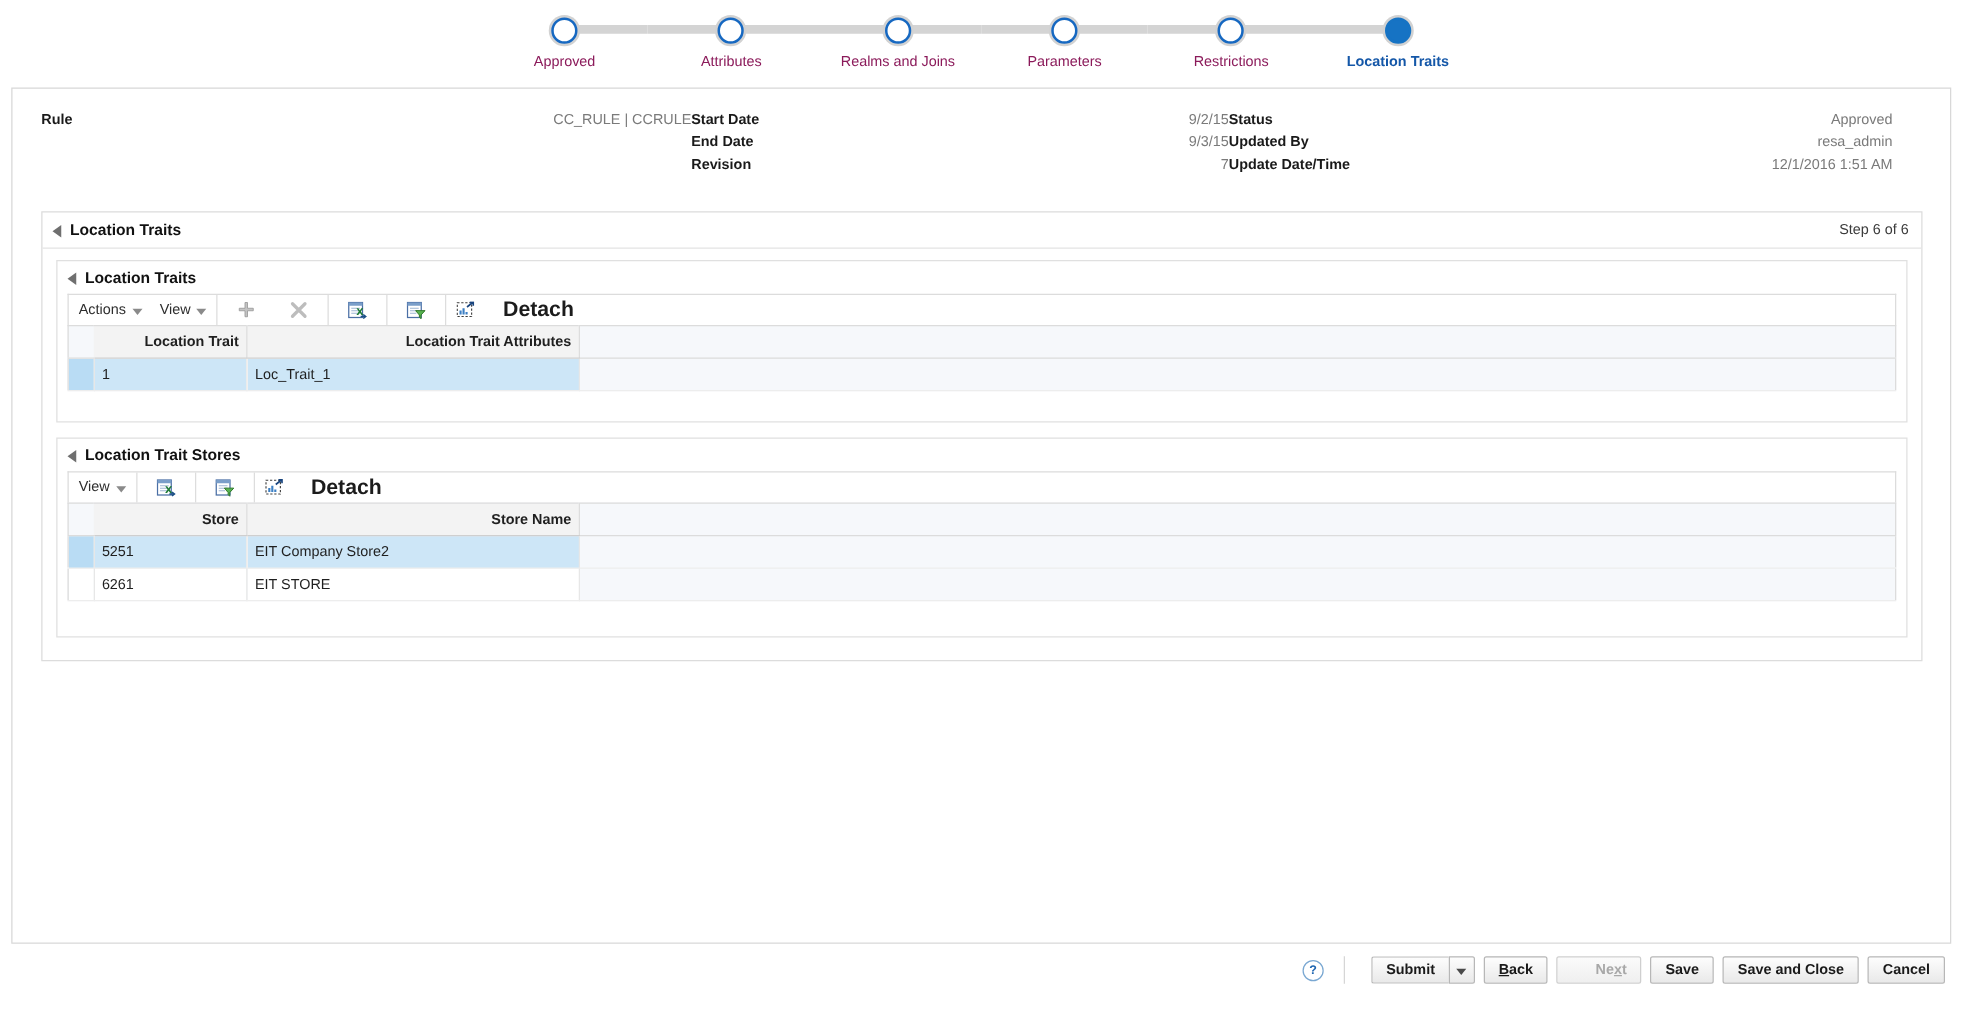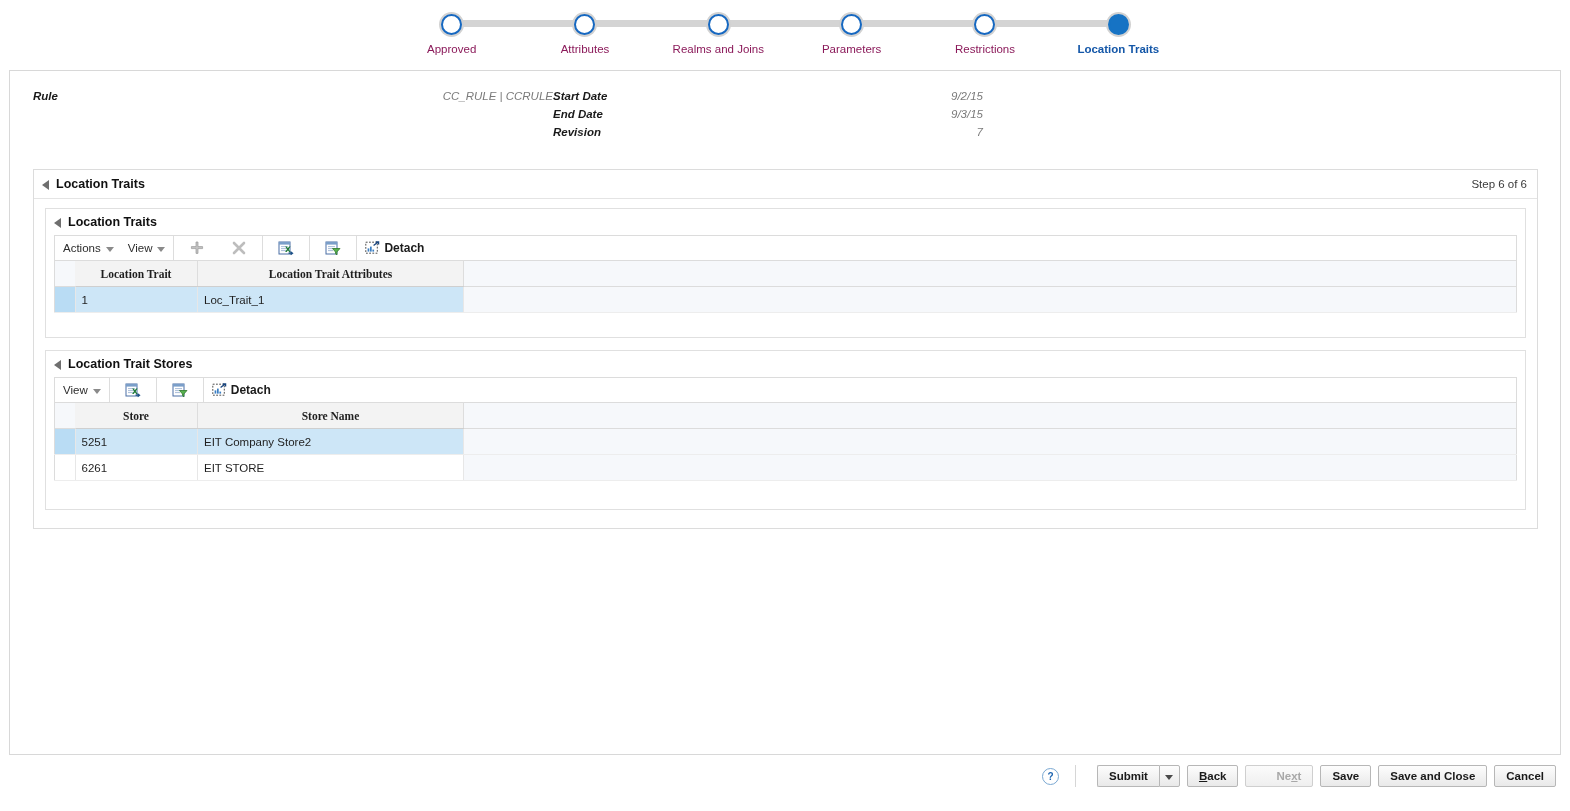--- a/index.html
+++ b/index.html
@@ -89,21 +89,20 @@
   .rule-header {
     position: absolute;
     left: 23px; top: 16px;
     width: 1505px;
     height: 62px;
     display: flex;
   }
   .hdr-col {
     display: flex;
     flex-direction: column;
-    font-style: italic;
   }
   .hdr-col.c1 { width: 520px; }
   .hdr-col.c2 { width: 430px; }
   .hdr-col.c3 { width: 555px; }
   .hdr-row {
     height: 18px;
     line-height: 18px;
     display: flex;
     justify-content: space-between;
     font-size: 11.5px;
@@ -227,23 +226,23 @@
   .tb-btn {
     height: 100%;
     min-width: 30px;
     display: flex;
     align-items: center;
     justify-content: center;
     padding: 0 6px;
     cursor: default;
   }
   .tb-btn.with-text {
-    gap: 4px;
+    gap: 22px;
     padding: 0 10px 0 6px;
-    font-size: 12px;
+    font-size: 17px;
     font-weight: bold;
     color: #1c1c1c;
   }
   .ic { display: inline-block; line-height: 0; }
 
   
   table.grid {
     border-collapse: collapse;
     width: 100%;
     table-layout: fixed;
@@ -251,25 +250,24 @@
     border: 1px solid #dcdcdc;
     font-size: 11.5px;
   }
   table.grid th {
     background: #f3f3f3;
     border-right: 1px solid #dddddd;
     border-bottom: 1px solid #cfcfcf;
     font-weight: bold;
     font-size: 11.5px;
     color: #1f1f1f;
-    text-align: center;
+    text-align: right;
     padding: 4px 6px;
     height: 17px;
     white-space: nowrap;
-    font-family: Liberation Serif, serif;
   }
   table.grid th.handle {
     width: 20px;
     background: #f3f3f3;
     padding: 0;
   }
   table.grid td {
     border-right: 1px solid #e7e7e7;
     border-bottom: 1px solid #ededed;
     padding: 4px 6px;
@@ -393,20 +391,34 @@
             <span class="hdr-label">Start Date</span>
             <span class="hdr-value">9/2/15</span>
           </div>
           <div class="hdr-row">
             <span class="hdr-label">End Date</span>
             <span class="hdr-value">9/3/15</span>
           </div>
           <div class="hdr-row">
             <span class="hdr-label">Revision</span>
             <span class="hdr-value">7</span>
+          </div>
+        </div>
+      <div class="hdr-col c3" id="hdr-c3">
+          <div class="hdr-row">
+            <span class="hdr-label">Status</span>
+            <span class="hdr-value">Approved</span>
+          </div>
+          <div class="hdr-row">
+            <span class="hdr-label">Updated By</span>
+            <span class="hdr-value">resa_admin</span>
+          </div>
+          <div class="hdr-row">
+            <span class="hdr-label">Update Date/Time</span>
+            <span class="hdr-value">12/1/2016 1:51 AM</span>
           </div>
         </div>
     </div>
 
     <div class="panel1">
       <div class="panel1-head">
         <div style="display:flex;align-items:center;">
           <span class="disc"></span>
           <span class="panel-title">Location Traits</span>
         </div>

